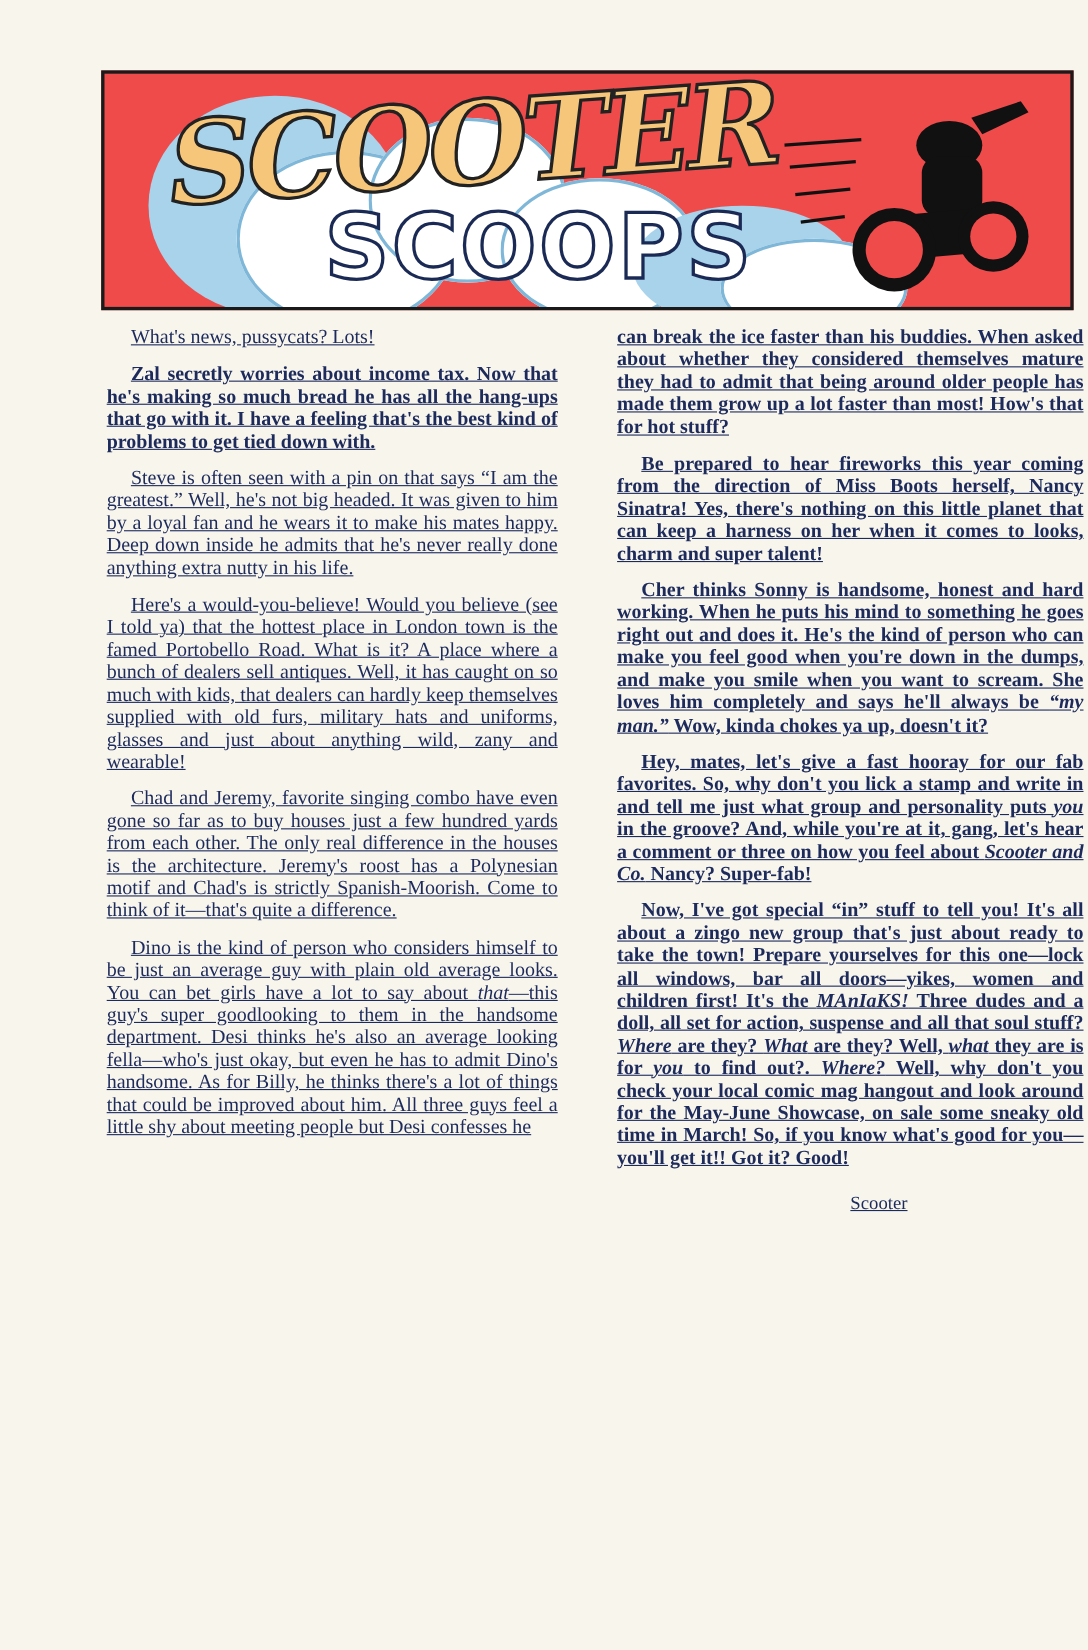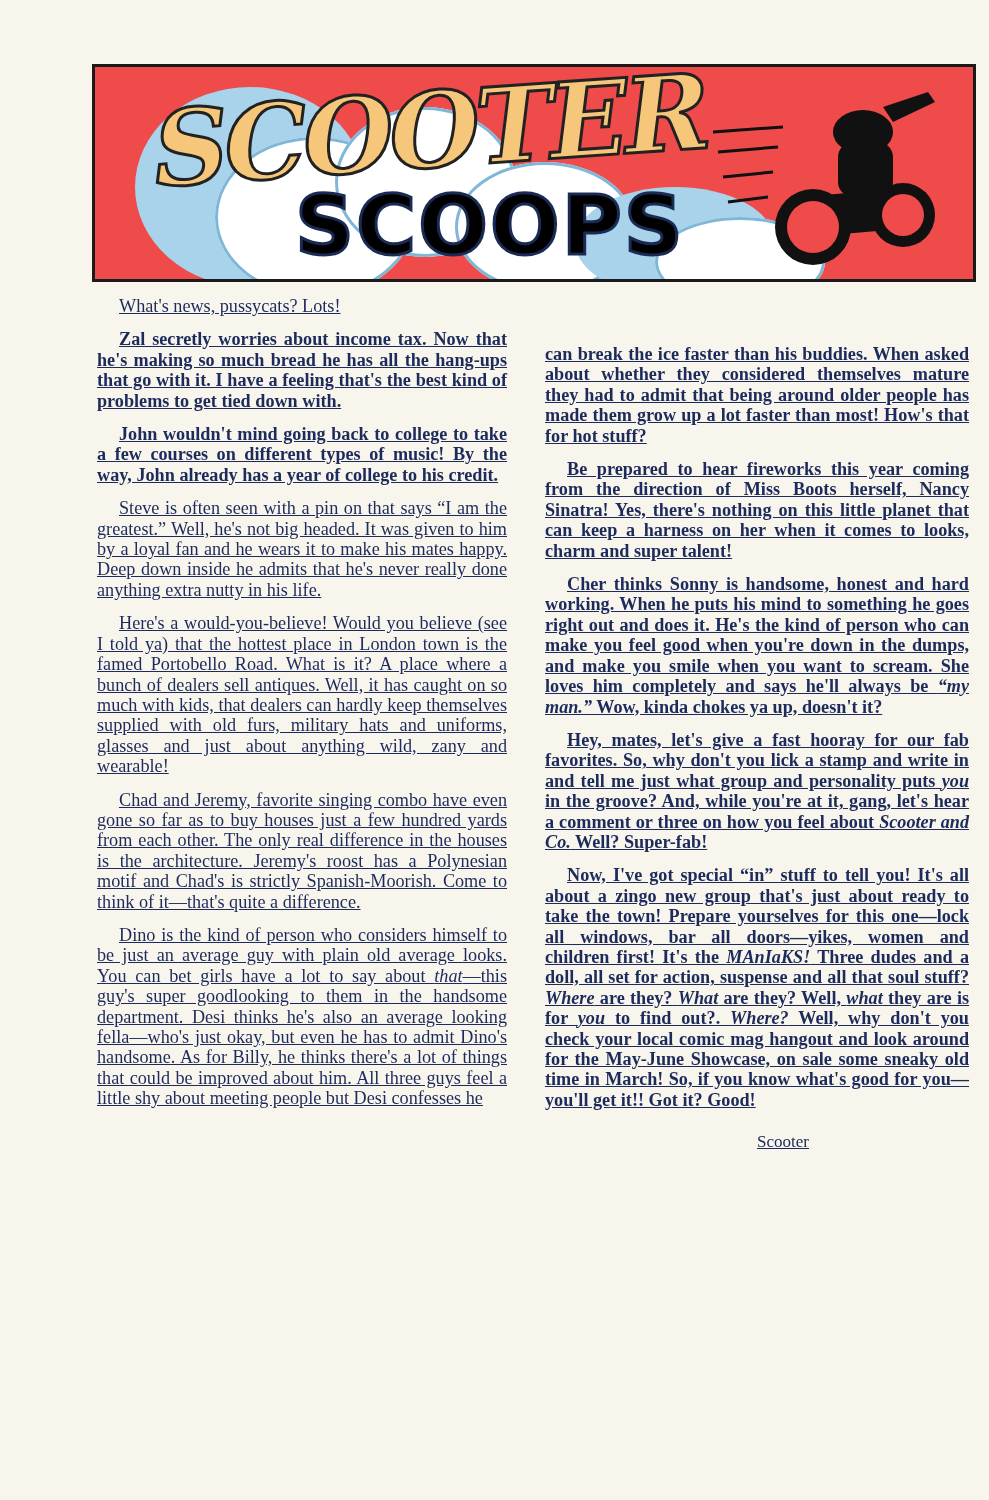--- a/index.html
+++ b/index.html
@@ -26,28 +26,28 @@
     font-family:"DejaVu Serif", serif; font-weight:bold; font-style:italic;
     font-size:104px; line-height:1; letter-spacing:-4px;
     color:#f6c77a;
     -webkit-text-stroke:3px #222;
     transform:rotate(-4deg);
   }
   .title-scoops {
     position:absolute; left:200px; top:118px;
     font-family:"DejaVu Sans", sans-serif; font-weight:bold;
     font-size:82px; line-height:1; letter-spacing:2px;
-    color:#000000;
+    color:#ffffff;
     -webkit-text-stroke:3px #1a2a55;
   }
   .rider { position:absolute; right:30px; top:20px; width:230px; height:180px; }
   .columns { position:absolute; left:97px; top:296px; width:872px; }
   .col { position:absolute; top:0; font-size:18.2px; line-height:20.4px; text-align:justify;text-decoration:underline; }
   .col.left { left:0; width:410px; }
-  .col.right { left:448px; width:424px;margin-top:48px; }
+  .col.right { left:464px; width:424px; }
   .col p { margin:0 0 13px 0; text-indent:22px; }
   .col p.cont { text-indent:0; }
   .col .b { font-weight:bold; }
   .col i { font-style:italic; }
   .signature { text-align:right; padding-right:160px; margin-top:22px; font-size:17px; }
 </style>
 </head>
 <body>
 
 <div class="page">
@@ -82,29 +82,28 @@
         <circle cx="100" cy="140" r="26"></circle>
         <circle cx="190" cy="128" r="21"></circle>
       </g>
     </svg>
   </div>
 
   <div class="columns">
     <div class="col left">
       <p>What's news, pussycats? Lots!</p>
       <p class="b">Zal secretly worries about income tax. Now that he's making so much bread he has all the hang-ups that go with it. I have a feeling that's the best kind of problems to get tied down with.</p>
-      <p class="b">John wouldn't mind going back to college to take a few courses on different types of music! By the way, John already has a year of college to his credit.</p>
       <p>Steve is often seen with a pin on that says “I am the greatest.” Well, he's not big headed. It was given to him by a loyal fan and he wears it to make his mates happy. Deep down inside he admits that he's never really done anything extra nutty in his life.</p>
       <p>Here's a would-you-believe! Would you believe (see I told ya) that the hottest place in London town is the famed Portobello Road. What is it? A place where a bunch of dealers sell antiques. Well, it has caught on so much with kids, that dealers can hardly keep themselves supplied with old furs, military hats and uniforms, glasses and just about anything wild, zany and wearable!</p>
       <p>Chad and Jeremy, favorite singing combo have even gone so far as to buy houses just a few hundred yards from each other. The only real difference in the houses is the architecture. Jeremy's roost has a Polynesian motif and Chad's is strictly Spanish-Moorish. Come to think of it—that's quite a difference.</p>
       <p><span>Dino is the kind of person who considers himself to be just an average guy with plain old average looks. You can bet girls have a lot to say about </span><i>that</i><span>—this guy's super goodlooking to them in the handsome department. Desi thinks he's also an average looking fella—who's just okay, but even he has to admit Dino's handsome. As for Billy, he thinks there's a lot of things that could be improved about him. All three guys feel a little shy about meeting people but Desi confesses he</span></p>
     </div>
 
     <div class="col right">
       <p class="cont b">can break the ice faster than his buddies. When asked about whether they considered themselves mature they had to admit that being around older people has made them grow up a lot faster than most! How's that for hot stuff?</p>
       <p class="b">Be prepared to hear fireworks this year coming from the direction of Miss Boots herself, Nancy Sinatra! Yes, there's nothing on this little planet that can keep a harness on her when it comes to looks, charm and super talent!</p>
       <p class="b"><span>Cher thinks Sonny is handsome, honest and hard working. When he puts his mind to something he goes right out and does it. He's the kind of person who can make you feel good when you're down in the dumps, and make you smile when you want to scream. She loves him completely and says he'll always be </span><i>“my man.”</i><span> Wow, kinda chokes ya up, doesn't it?</span></p>
-      <p class="b"><span>Hey, mates, let's give a fast hooray for our fab favorites. So, why don't you lick a stamp and write in and tell me just what group and personality puts </span><i>you</i><span> in the groove? And, while you're at it, gang, let's hear a comment or three on how you feel about </span><i>Scooter and Co.</i><span> Well? Super-fab!</span></p>
+      <p class="b"><span>Hey, mates, let's give a fast hooray for our fab favorites. So, why don't you lick a stamp and write in and tell me just what group and personality puts </span><i>you</i><span> in the groove? And, while you're at it, gang, let's hear a comment or three on how you feel about </span><i>Scooter and Co.</i><span> Nancy? Super-fab!</span></p>
       <p class="b"><span>Now, I've got special “in” stuff to tell you! It's all about a zingo new group that's just about ready to take the town! Prepare yourselves for this one—lock all windows, bar all doors—yikes, women and children first! It's the </span><i>MAnIaKS!</i><span> Three dudes and a doll, all set for action, suspense and all that soul stuff? </span><i>Where</i><span> are they? </span><i>What</i><span> are they? Well, </span><i>what</i><span> they are is for </span><i>you</i><span> to find out?. </span><i>Where?</i><span> Well, why don't you check your local comic mag hangout and look around for the May-June Showcase, on sale some sneaky old time in March! So, if you know what's good for you—you'll get it!! Got it? Good!</span></p>
       <div class="signature">Scooter</div>
     </div>
   </div>
 </div>
 
 </body></html>

